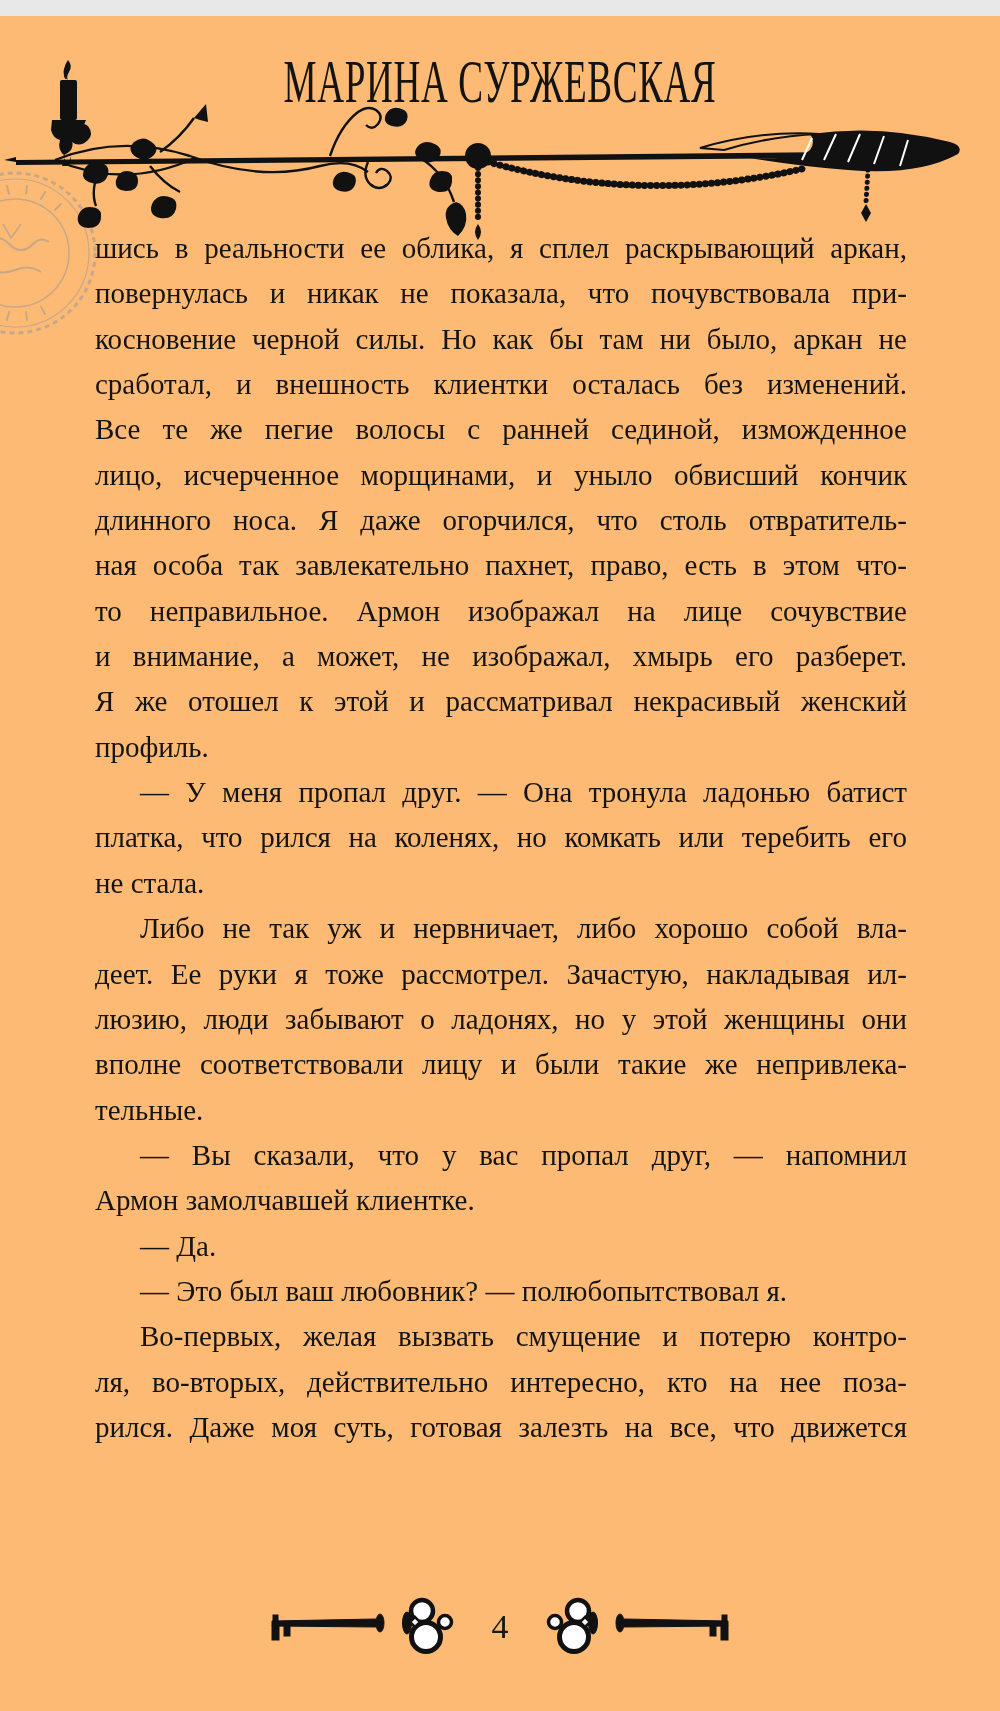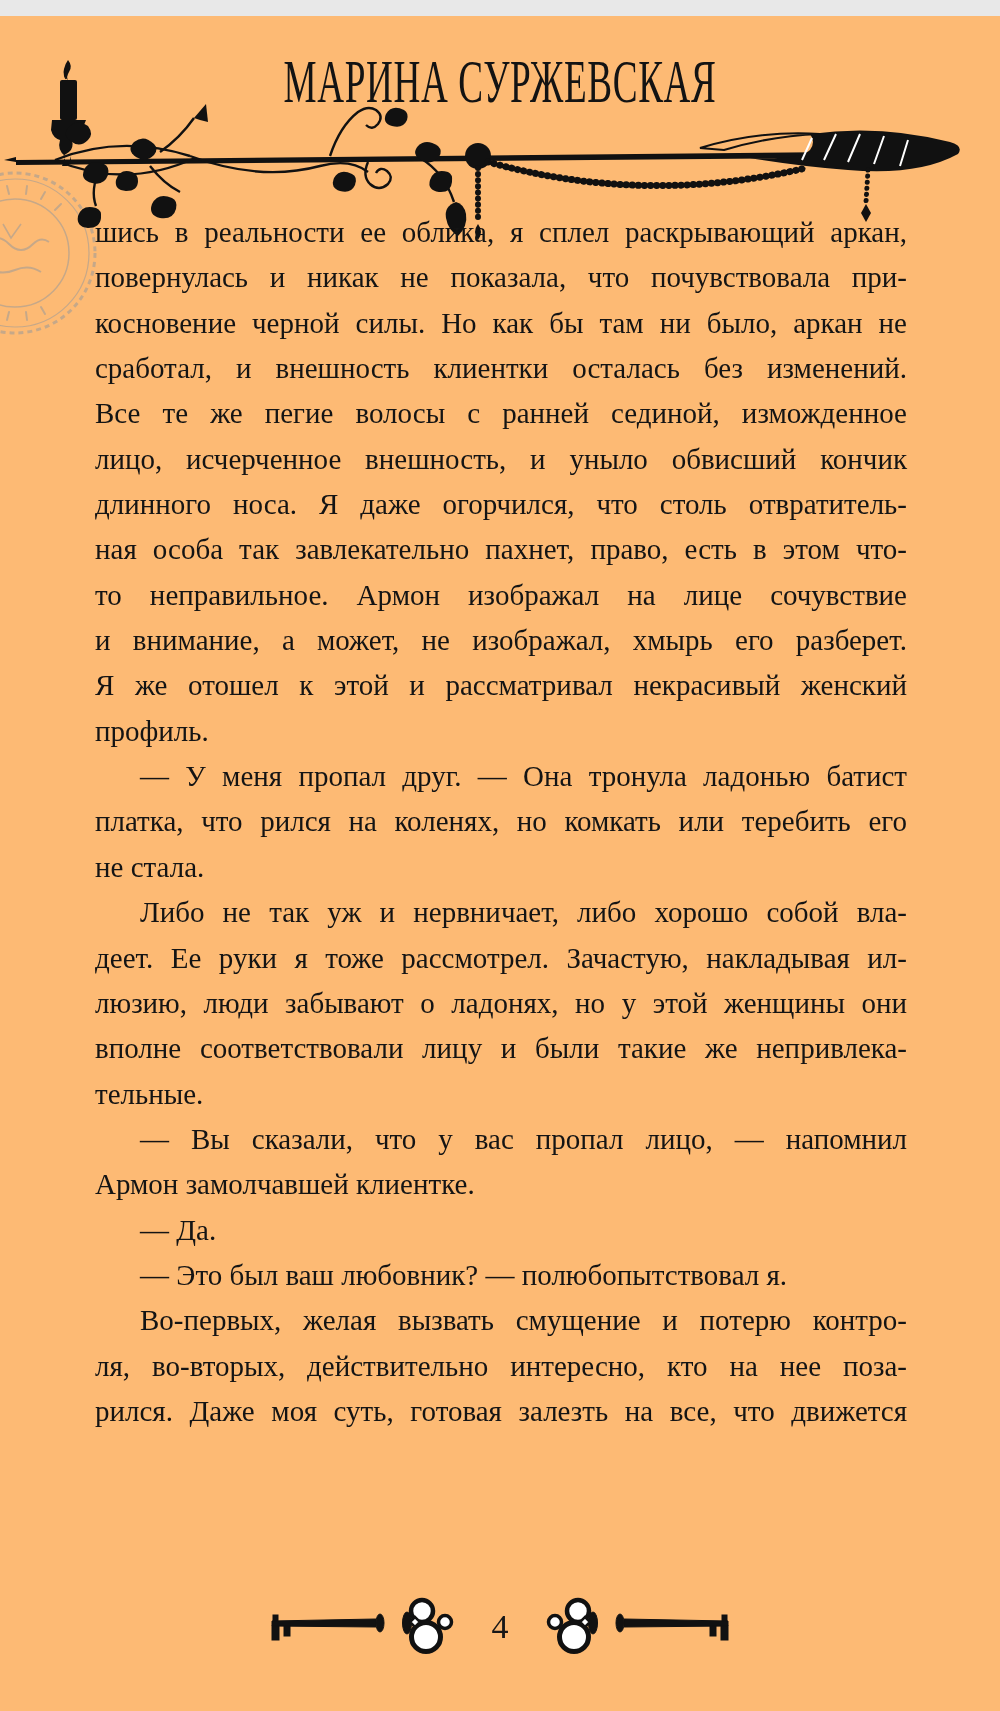--- a/index.html
+++ b/index.html
@@ -9,21 +9,21 @@
     margin:16px auto;
   }
   .author-title{
     position:absolute;top:34px;left:0;width:1000px;text-align:center;
     font-size:62px;line-height:62px;white-space:nowrap;
     transform:scaleX(0.60);transform-origin:50% 50%;
     letter-spacing:1px;color:#131313;font-family:"Liberation Serif", serif;
   }
   .ornament{position:absolute;top:40px;left:0;}
   .stamp{position:absolute;top:148px;left:-85px;opacity:.55;filter:blur(.4px);}
-  .textblock{position:absolute;top:194px;left:95px;width:812px;}
+  .textblock{position:absolute;top:210px;left:95px;width:812px;}
   .line{
     font-size:29px;line-height:45.35px;height:45.35px;
     text-align:justify;text-align-last:justify;color:#141414;
     white-space:nowrap;
   }
   .line.end{text-align-last:left;}
   .line.indent{text-indent:45px;}
   .footer{
     position:absolute;top:1576px;left:0;width:1000px;height:70px;
     display:flex;align-items:center;justify-content:center;gap:26px;
@@ -117,36 +117,36 @@
       <path d="M866 148 l5 9 l-5 9 l-5 -9 Z" fill="#111" stroke="none"></path>
     </g>
   </svg>
 
   <div class="textblock" id="textblock">
       <div class="line">шись в реальности ее облика, я сплел раскрывающий аркан,</div>
       <div class="line">повернулась и никак не показала, что почувствовала при-</div>
       <div class="line">косновение черной силы. Но как бы там ни было, аркан не</div>
       <div class="line">сработал, и внешность клиентки осталась без изменений.</div>
       <div class="line">Все те же пегие волосы с ранней сединой, изможденное</div>
-      <div class="line">лицо, исчерченное внешность, и уныло обвисший кончик</div>
+      <div class="line">лицо, исчерченное морщинами, и уныло обвисший кончик</div>
       <div class="line">длинного носа. Я даже огорчился, что столь отвратитель-</div>
       <div class="line">ная особа так завлекательно пахнет, право, есть в этом что-</div>
       <div class="line">то неправильное. Армон изображал на лице сочувствие</div>
       <div class="line">и внимание, а может, не изображал, хмырь его разберет.</div>
       <div class="line">Я же отошел к этой и рассматривал некрасивый женский</div>
       <div class="line end">профиль.</div>
       <div class="line indent">— У меня пропал друг. — Она тронула ладонью батист</div>
       <div class="line">платка, что рился на коленях, но комкать или теребить его</div>
       <div class="line end">не стала.</div>
       <div class="line indent">Либо не так уж и нервничает, либо хорошо собой вла-</div>
       <div class="line">деет. Ее руки я тоже рассмотрел. Зачастую, накладывая ил-</div>
       <div class="line">люзию, люди забывают о ладонях, но у этой женщины они</div>
       <div class="line">вполне соответствовали лицу и были такие же непривлека-</div>
       <div class="line end">тельные.</div>
-      <div class="line indent">— Вы сказали, что у вас пропал лицо, — напомнил</div>
+      <div class="line indent">— Вы сказали, что у вас пропал друг, — напомнил</div>
       <div class="line end">Армон замолчавшей клиентке.</div>
       <div class="line indent end">— Да.</div>
       <div class="line indent end">— Это был ваш любовник? — полюбопытствовал я.</div>
       <div class="line indent">Во-первых, желая вызвать смущение и потерю контро-</div>
       <div class="line">ля, во-вторых, действительно интересно, кто на нее поза-</div>
       <div class="line">рился. Даже моя суть, готовая залезть на все, что движется</div>
     </div>
 
   <div class="footer">
     <svg width="190" height="64" viewBox="0 0 190 64">

